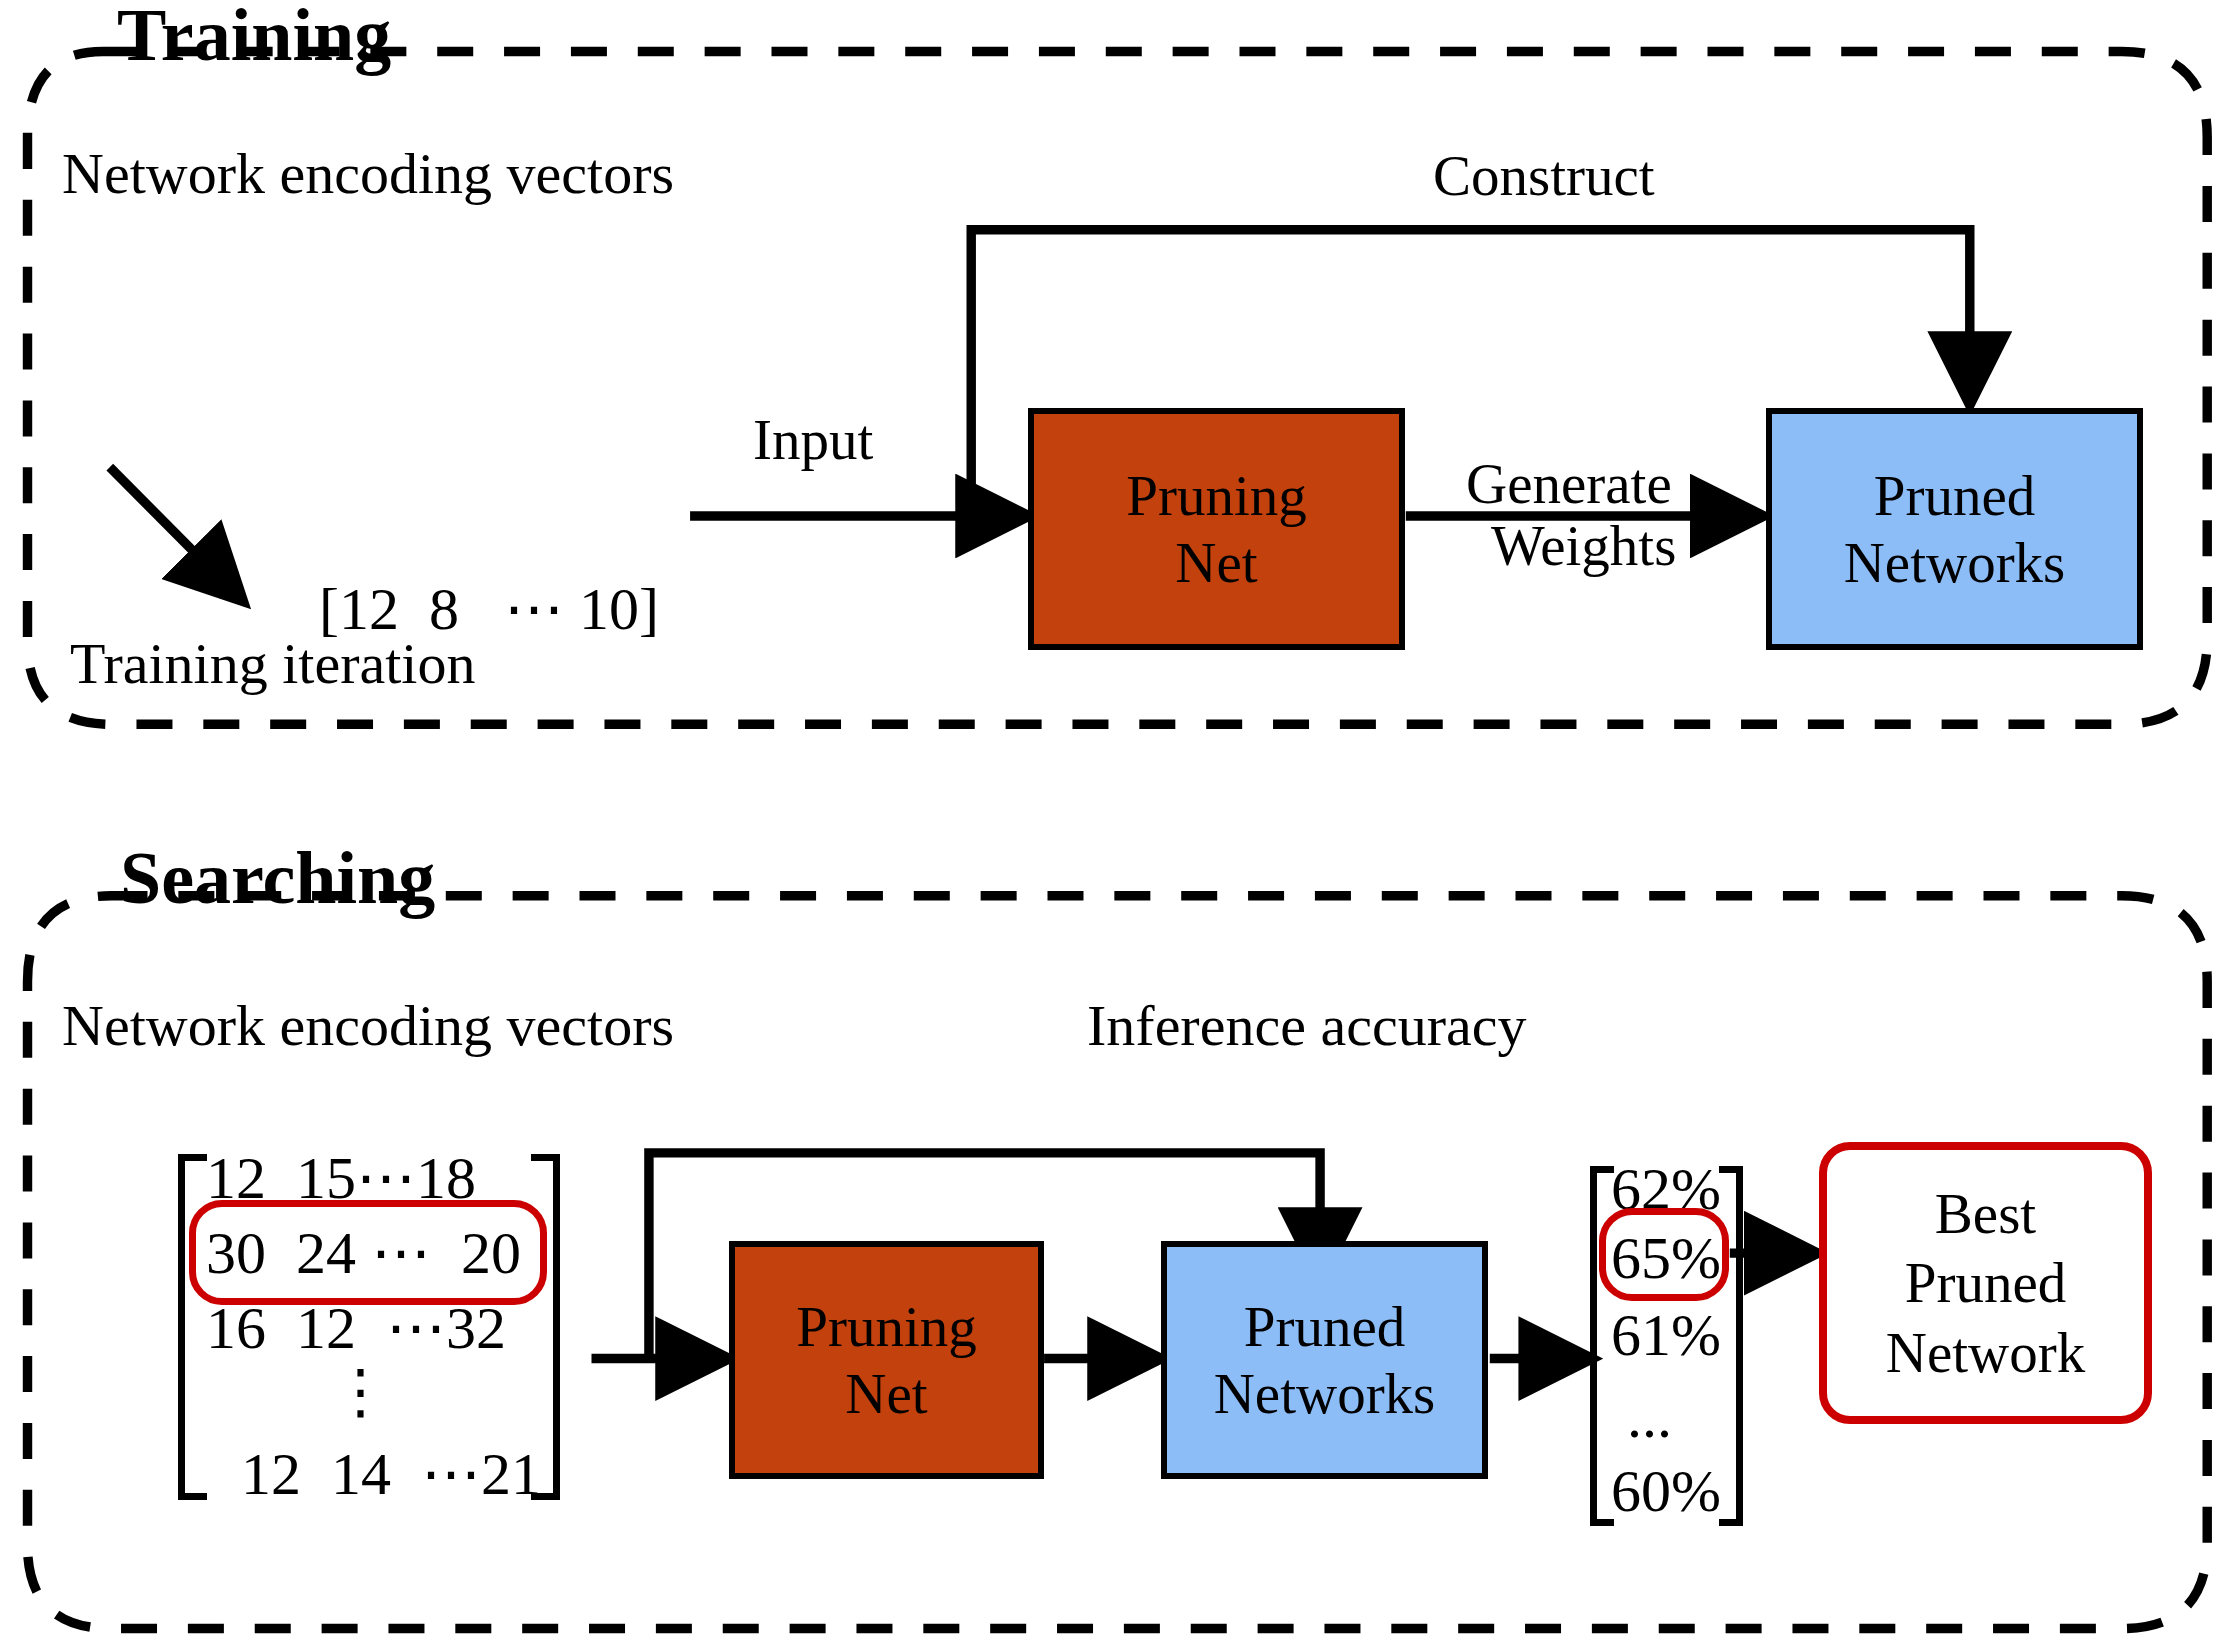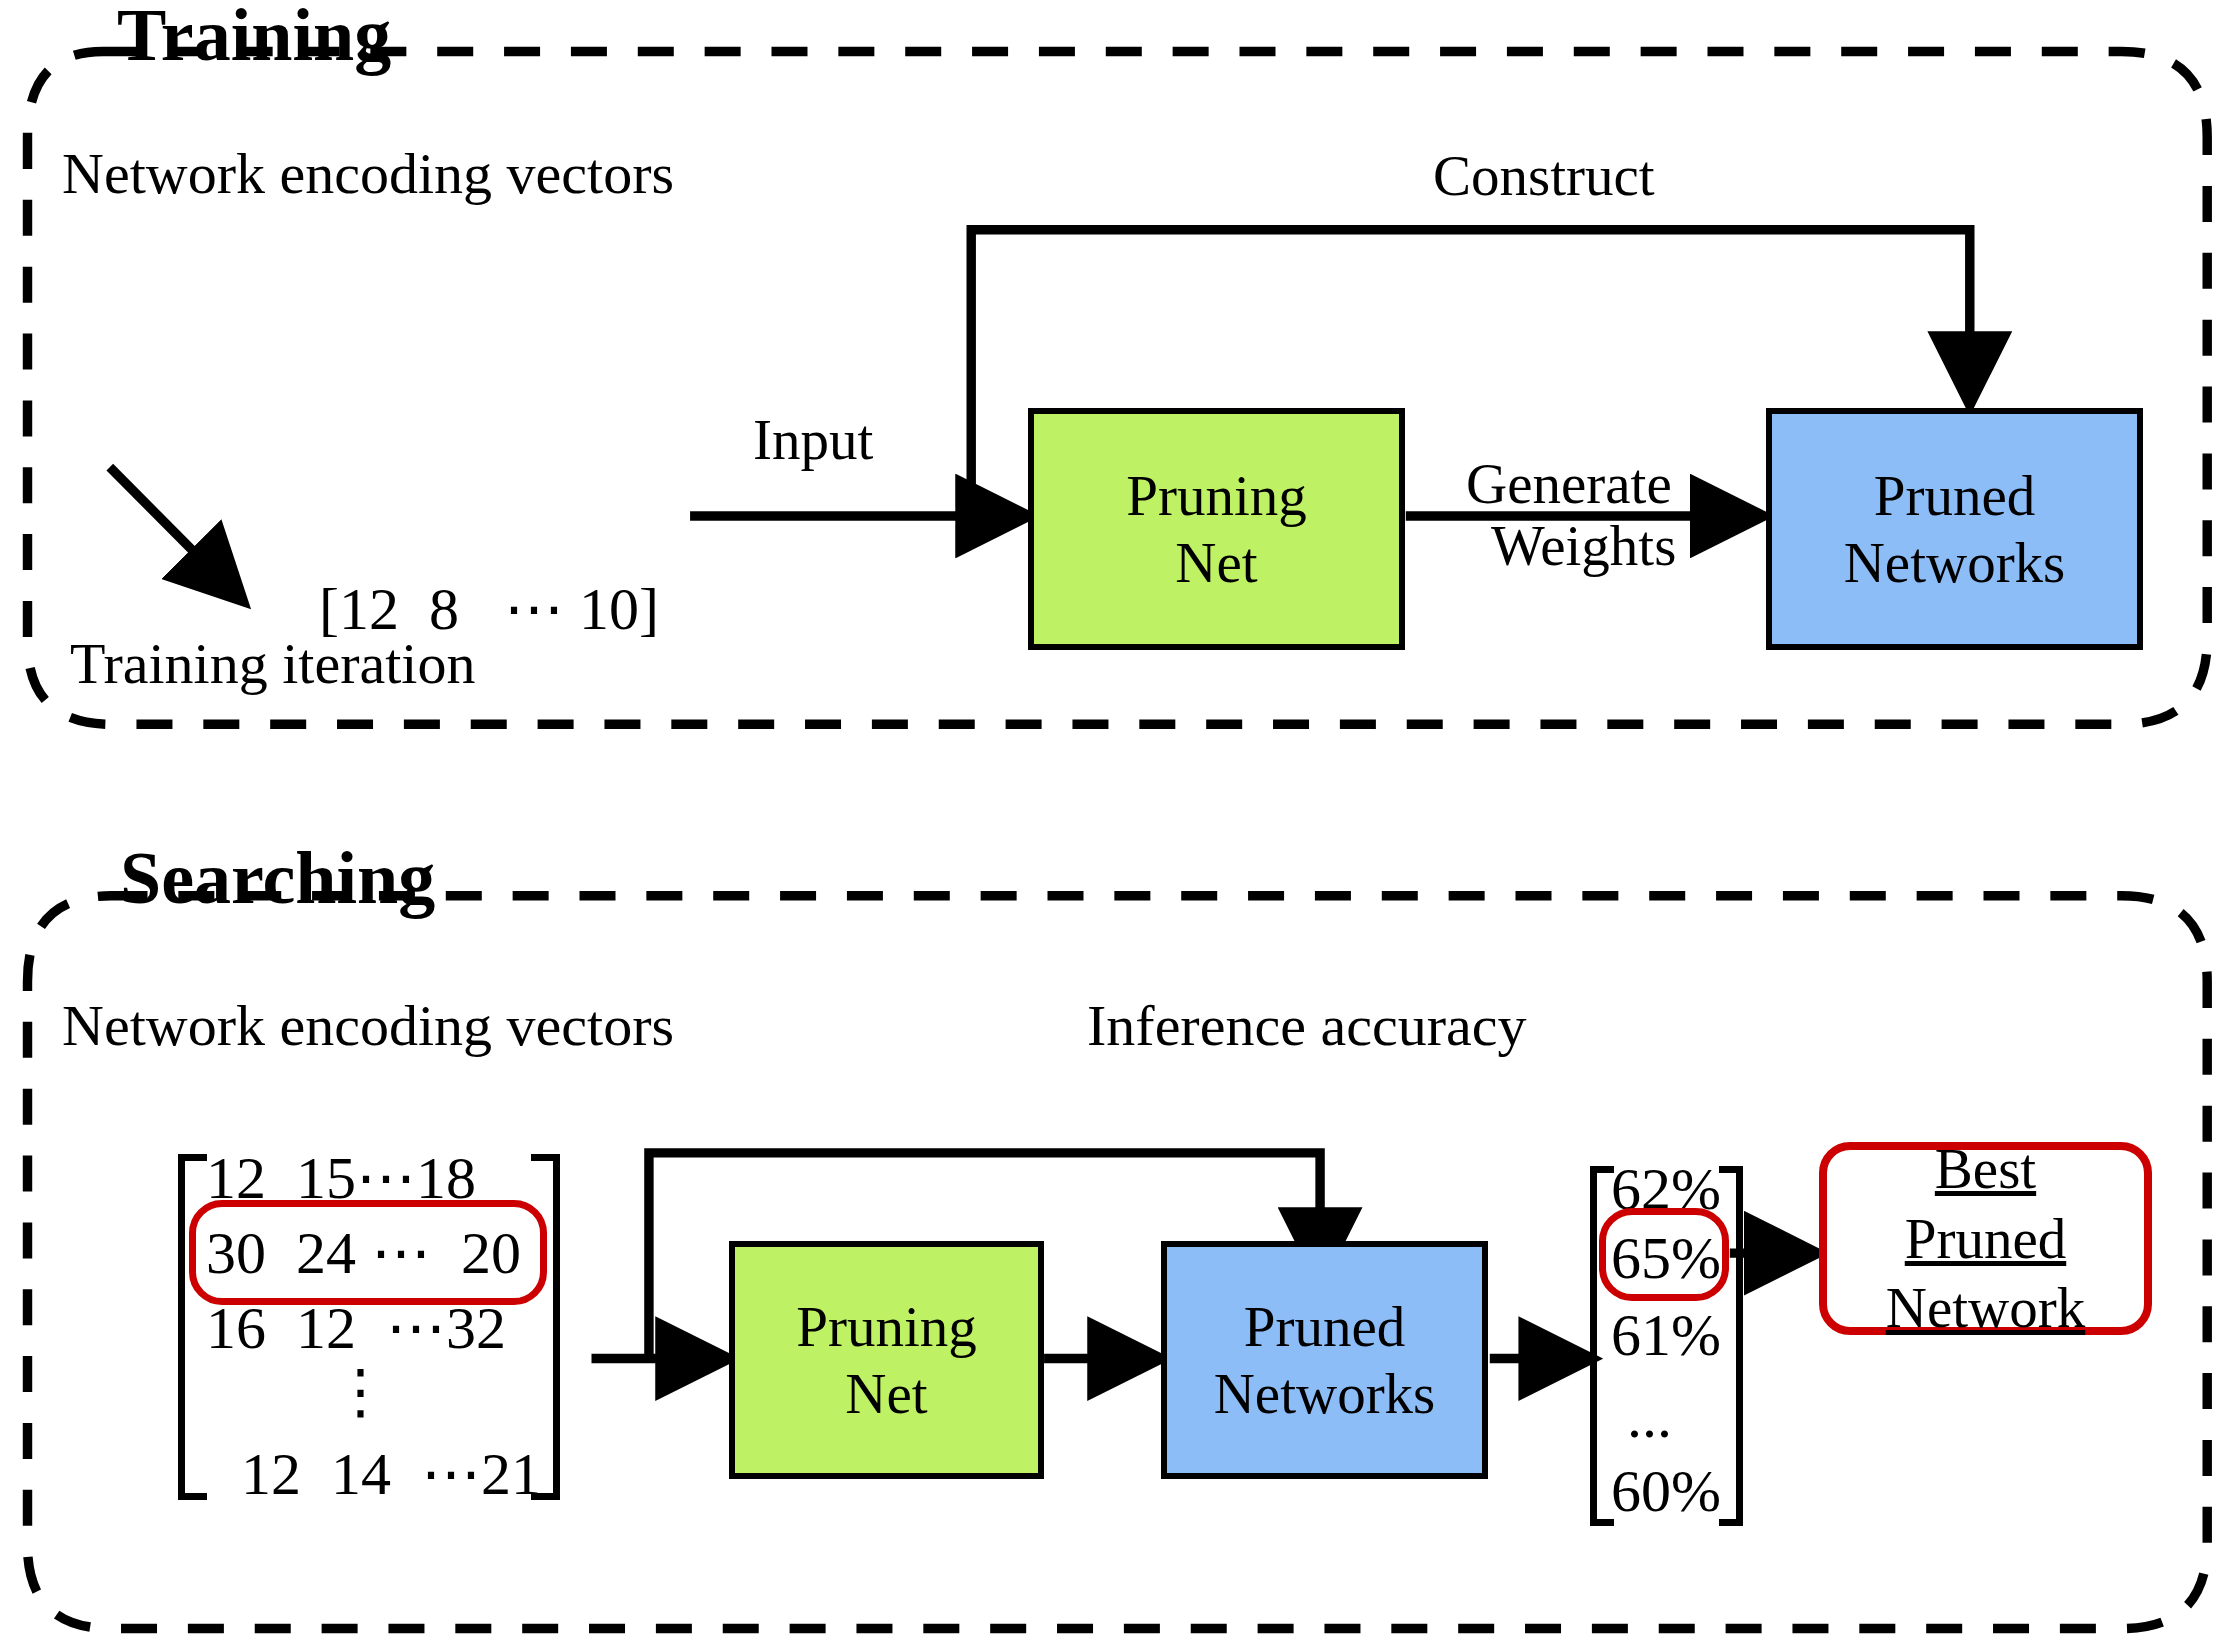--- a/index.html
+++ b/index.html
@@ -46,21 +46,21 @@
     border: 6px solid #000000;
     display: flex;
     flex-direction: column;
     align-items: center;
     justify-content: center;
     text-align: center;
     font-size: 57px;
     line-height: 1.18;
     box-sizing: border-box;
   }
-  .box.purple { background: #bef264; }
+  .box.purple { background: #c2410c; }
   .box.blue   { background: #8dbdf7; }
   .box.best {
     border: 8.6px solid #cc0000;
     border-radius: 31px;
     background: #ffffff;
     font-size: 57px;
     line-height: 1.22;
   }
   .vec-row {
     position: absolute;
@@ -199,20 +199,20 @@
   <div class="bracket right" style="left:1719px; top:1166px; width:24px; height:360px;"></div>
 
   <div class="acc-row" style="left:1611px; top:1155px;">62%</div>
   <div class="acc-row" style="left:1611px; top:1224px;">65%</div>
   <div class="acc-row" style="left:1611px; top:1301px;">61%</div>
   <div class="acc-row" style="left:1627px; top:1383px;">...</div>
   <div class="acc-row" style="left:1611px; top:1457px;">60%</div>
 
   <div class="hl" style="left:1599px; top:1208px; width:130px; height:93px;"></div>
 
-  <div class="box best" style="left:1819px; top:1142px; width:333px; height:193px;text-decoration:underline;">
+  <div class="box best" style="left:1819px; top:1142px; width:333px; height:282px;">
     <span>Best</span>
     <span>Pruned</span>
     <span>Network</span>
   </div>
 
 </div>
 
 
 </body></html>

